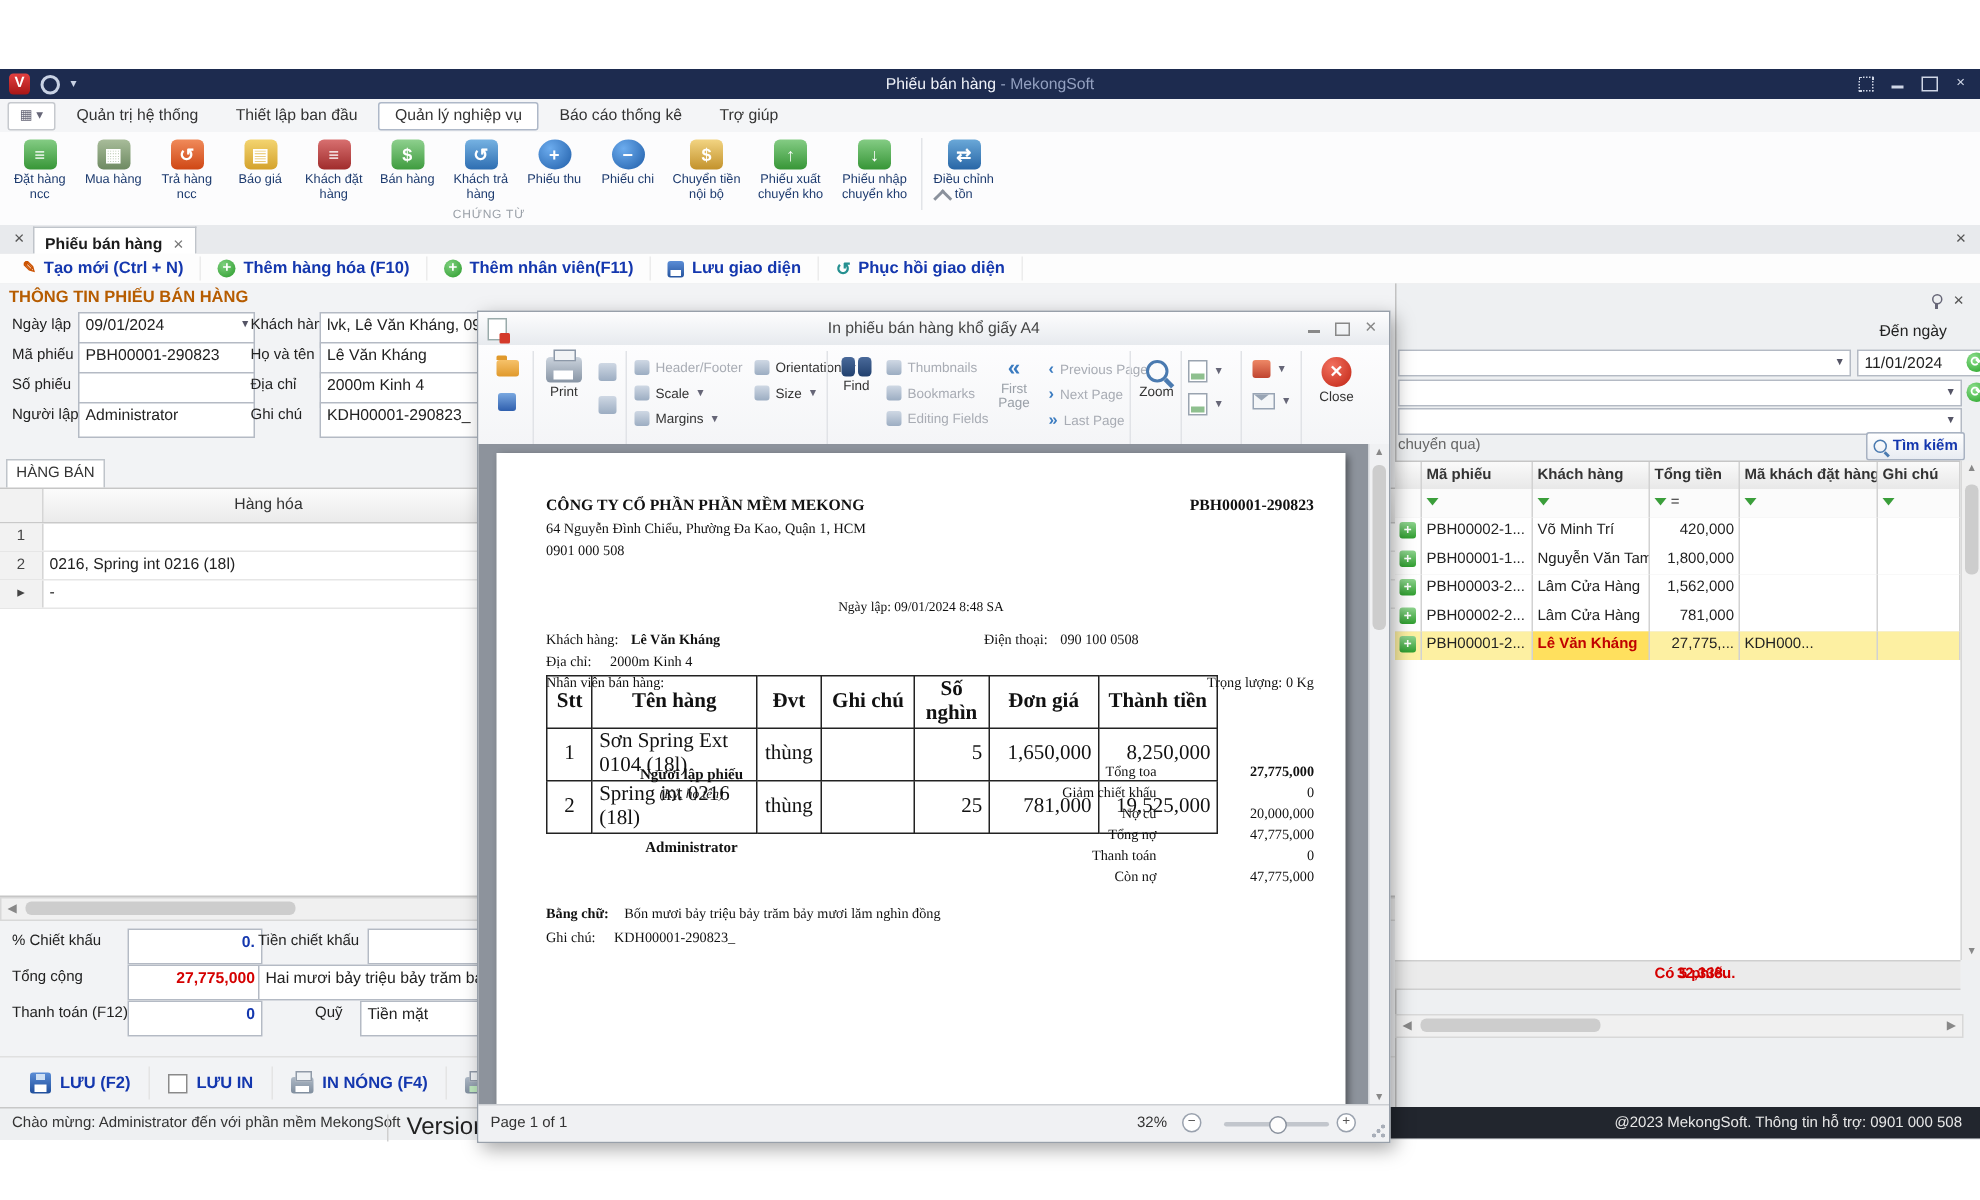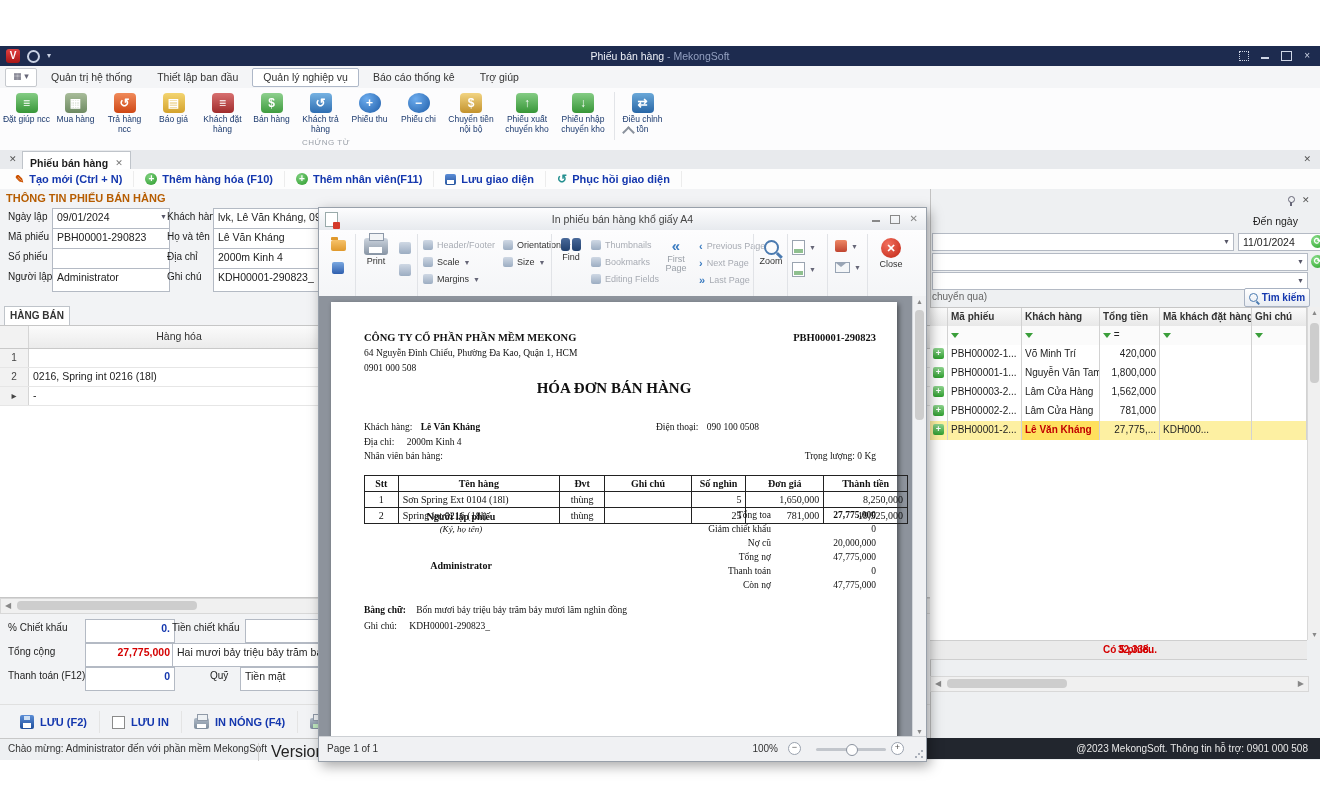--- a/index.html
+++ b/index.html
@@ -58,21 +58,21 @@
 .undo{color:#259090;font-size:12px;font-weight:bold;line-height:12px}
 
 .lpanel{left:0;top:189px;width:930px;height:549px;background:#f2f3f5;border-right:1px solid #cfcfcf}
 .lp-title{left:6px;top:192px;font-size:11px;font-weight:bold;color:#b65c00}
 .lbl{font-size:10px;color:#222;white-space:nowrap}
 .fld{background:#fff;border:1px solid #b4bac4;height:18px;font-size:10.5px;padding:2px 4px;color:#222;overflow:hidden;white-space:nowrap;position:absolute}
 .fld .caret{position:absolute;right:2px;top:4px;font-size:7px;color:#556}
 .num-blue{text-align:right;color:#1437ae;font-weight:bold}
 .num-red{text-align:right;color:#d40000;font-weight:bold}
 
-.hbtab{left:4px;top:306px;width:64px;height:19px;background:#fff;border:1px solid #bfc4ca;border-bottom:none;font-size:10px;font-weight:bold;color:#333;text-align:center;line-height:18px}
+.hbtab{left:4px;top:306px;width:64px;height:19px;background:#fff;border:1px solid #bfc4ca;border-bottom:none;font-size:10px;font-weight:normal;color:#333;text-align:center;line-height:18px}
 .lgrid{left:0;top:325px;width:930px;height:271px;background:#fff;border-top:1px solid #c6c6c6;border-bottom:1px solid #c6c6c6}
 .lg-head{display:flex;height:22px;background:linear-gradient(#fbfbfb,#ebebeb);border-bottom:1px solid #c9c9c9}
 .lg-gut{width:28px;border-right:1px solid #d5d5d5;background:#f2f2f2;text-align:center;font-size:10px;color:#444;flex:none}
 .lg-main{width:292px;border-right:1px solid #d5d5d5;font-size:10.5px;padding:2px 4px;overflow:hidden;white-space:nowrap;flex:none}
 .lg-head .lg-main{text-align:center;padding-top:4px;color:#333}
 .lg-row{display:flex;height:18px;border-bottom:1px solid #e6e6e6;font-size:10.5px}
 .lg-row .lg-gut{line-height:17px}
 .hscroll{height:14px;background:#f0f0f0;border:1px solid #d8d8d8;position:absolute}
 .hs-ar{position:absolute;top:2px;font-size:8px;color:#888}
 .hs-thumb{position:absolute;left:16px;top:2px;width:180px;height:9px;background:#cdcdcd;border-radius:4px}
@@ -166,21 +166,21 @@
 .zoomtrack{position:absolute;width:70px;height:3px;background:#c2c6cc;border-radius:2px;top:11px}
 .zoomknob{position:absolute;top:-4px;left:30px;width:10px;height:10px;background:#fdfdfd;border:1px solid #8a929e;border-radius:50%}
 .zbtn{position:absolute;width:11px;height:11px;border:1px solid #9aa2ae;border-radius:50%;font-size:9px;line-height:9px;text-align:center;color:#555;background:#fff}
 .grip{position:absolute;right:2px;bottom:2px;width:10px;height:10px;background:
   radial-gradient(circle at 8px 2px,#a8aeb8 1.2px,transparent 1.5px),
   radial-gradient(circle at 8px 8px,#a8aeb8 1.2px,transparent 1.5px),
   radial-gradient(circle at 2px 8px,#a8aeb8 1.2px,transparent 1.5px),
   radial-gradient(circle at 5px 5px,#a8aeb8 1.2px,transparent 1.5px)}
 
 .inv-line{position:absolute;font-size:9.5px;white-space:nowrap}
-.inv-table{position:absolute;left:33px;top:173px;width:544px;border-collapse:collapse;font-size:10px}
+.inv-table{position:absolute;left:33px;top:148px;width:448px;border-collapse:collapse;font-size:14px}
 .inv-table td,.inv-table th{border:1px solid #222;padding:1px 4px;height:13px}
 .inv-table th{font-weight:bold;text-align:center}
 .sumlbl{position:absolute;width:200px;text-align:right;font-size:9.5px}
 .sumval{position:absolute;width:100px;text-align:right;font-size:9.5px}
 </style>
 </head>
 <body>
 
 <div class="screen">
 
@@ -207,21 +207,21 @@
     <div class="mtab">Thiết lập ban đầu</div>
     <div class="mtab active">Quản lý nghiệp vụ</div>
     <div class="mtab">Báo cáo thống kê</div>
     <div class="mtab">Trợ giúp</div>
   </div>
 
   <div class="abs ribbon">
     <div class="ritems">
       <div class="ritem">
         <div class="ricon c1">≡</div>
-        <div class="rlabel">Đặt giúp ncc</div>
+        <div class="rlabel">Đặt hàng ncc</div>
       </div>
       <div class="ritem">
         <div class="ricon c2">▦</div>
         <div class="rlabel">Mua hàng</div>
       </div>
       <div class="ritem">
         <div class="ricon c3">↺</div>
         <div class="rlabel">Trả hàng ncc</div>
       </div>
       <div class="ritem">
@@ -613,21 +613,21 @@
       <div class="glabel" style="left:508px;width:40px">Export</div>
       <div class="glabel" style="left:548px;width:48px">Close</div>
     </div>
 
     <div class="pd-doc">
       <div class="pd-page">
         <div class="inv-line" style="left:33px;top:30px;font-size:10.5px;font-weight:bold">CÔNG TY CỔ PHẦN PHẦN MỀM MEKONG</div>
         <div class="inv-line" style="right:21px;top:30px;font-size:10.5px;font-weight:bold">PBH00001-290823</div>
         <div class="inv-line" style="left:33px;top:46px">64 Nguyễn Đình Chiểu, Phường Đa Kao, Quận 1, HCM</div>
         <div class="inv-line" style="left:33px;top:61px">0901 000 508</div>
-        <div class="inv-line" style="left:0;top:78px;width:566px;text-align:center;font-size:15px;font-weight:bold">HÓA ĐƠN BÁN HÀNG</div>
+        <div class="inv-line" style="left:0;top:97px;width:566px;text-align:center;font-size:9px">Ngày lập: 09/01/2024 8:48 SA</div>
 
         <div class="inv-line" style="left:33px;top:120px">
           <span>Khách hàng:</span>
           <span style="font-weight:bold;margin-left:6px">Lê Văn Kháng</span>
         </div>
         <div class="inv-line" style="left:325px;top:120px">
           <span>Điện thoại:</span>
           <span style="margin-left:6px">090 100 0508</span>
         </div>
         <div class="inv-line" style="left:33px;top:135px">
@@ -698,21 +698,21 @@
     </div>
 
     <div class="pd-vscroll">
       <span class="vs-ar" style="top:2px">▲</span>
       <span class="vs-ar" style="bottom:2px">▼</span>
       <div class="vs-thumb"></div>
     </div>
 
     <div class="pd-status">
       <div class="abs" style="left:8px;top:6px">Page 1 of 1</div>
-      <div class="abs" style="right:148px;top:6px">100%</div>
+      <div class="abs" style="right:148px;top:6px">32%</div>
       <div class="zbtn" style="right:125px;top:5px">−</div>
       <div class="zoomtrack" style="right:40px">
         <div class="zoomknob"></div>
       </div>
       <div class="zbtn" style="right:22px;top:5px">+</div>
       <div class="grip"></div>
     </div>
   </div>
 
 </div>

